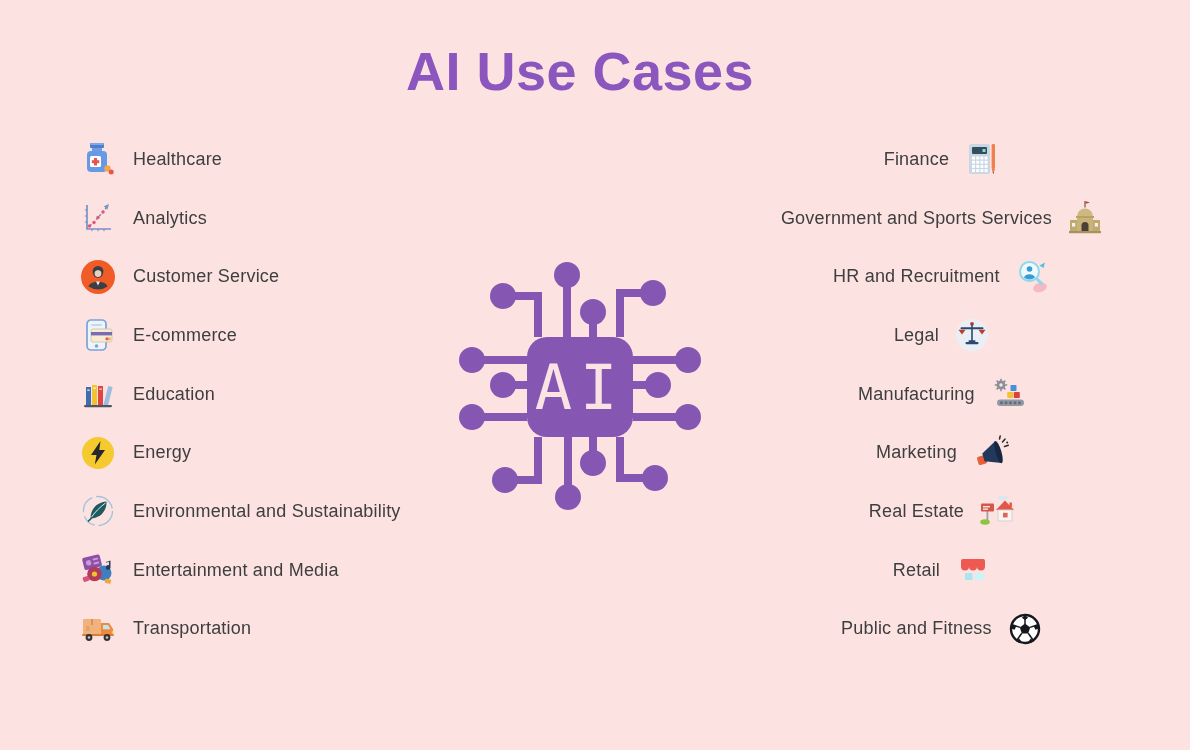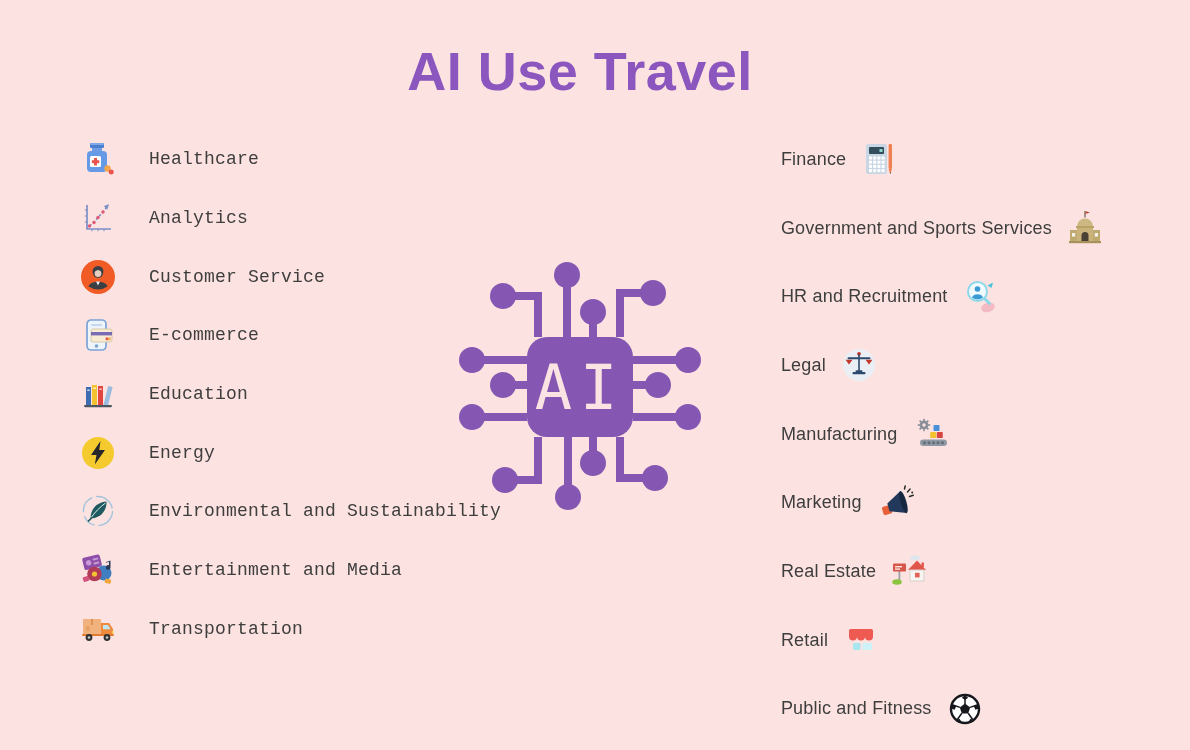--- a/index.html
+++ b/index.html
@@ -11,42 +11,42 @@
     overflow:hidden;
   }
   .title{
     position:absolute;left:0;top:40px;width:1160px;
     text-align:center;
     font-size:54px;font-weight:800;letter-spacing:.5px;
     color:#8b56bd;
   }
   .col{position:absolute;top:130px;display:flex;flex-direction:column;}
   .col-left{left:78px;}
-  .col-right{right:85px;align-items:flex-start;gap:10px;}
+  .col-right{right:85px;align-items:center;}
   .row{height:58.7px;display:flex;align-items:center;}
   .icon{width:40px;height:40px;display:flex;align-items:center;justify-content:center;flex:0 0 40px;}
   .icon svg{width:40px;height:40px;display:block;}
   .label{
     font-size:18px;font-weight:500;color:#3e3e3e;letter-spacing:.2px;white-space:nowrap;
   }
-  .col-left .label{margin-left:31px;font-family:Liberation Mono, monospace;}
+  .col-left .label{margin-left:15px;}
   .col-right .label{margin-right:13px;}
   .chip{position:absolute;left:458px;top:262px;width:244px;height:248px;}
   .chip svg{width:244px;height:248px;display:block;}
   .chip text{
     font-family:"DejaVu Sans Mono","Liberation Mono",monospace;
     font-size:62px;letter-spacing:8px;fill:#fbe3e3;
   }
 </style>
 </head>
 <body>
 
 <div class="canvas">
 
-  <div class="title">AI Use Travel</div>
+  <div class="title">AI Use Cases</div>
 
   <div class="chip">
     <svg viewBox="0 0 244 248">
       <g stroke="#8657b2" stroke-width="8" fill="none">
         <path d="M45 34 H80 V75"></path>
         <path d="M109 13 V75"></path>
         <path d="M135 50 V75"></path>
         <path d="M195 31 H162 V75"></path>
         <path d="M14 98 H69"></path>
         <path d="M45 123 H69"></path>

